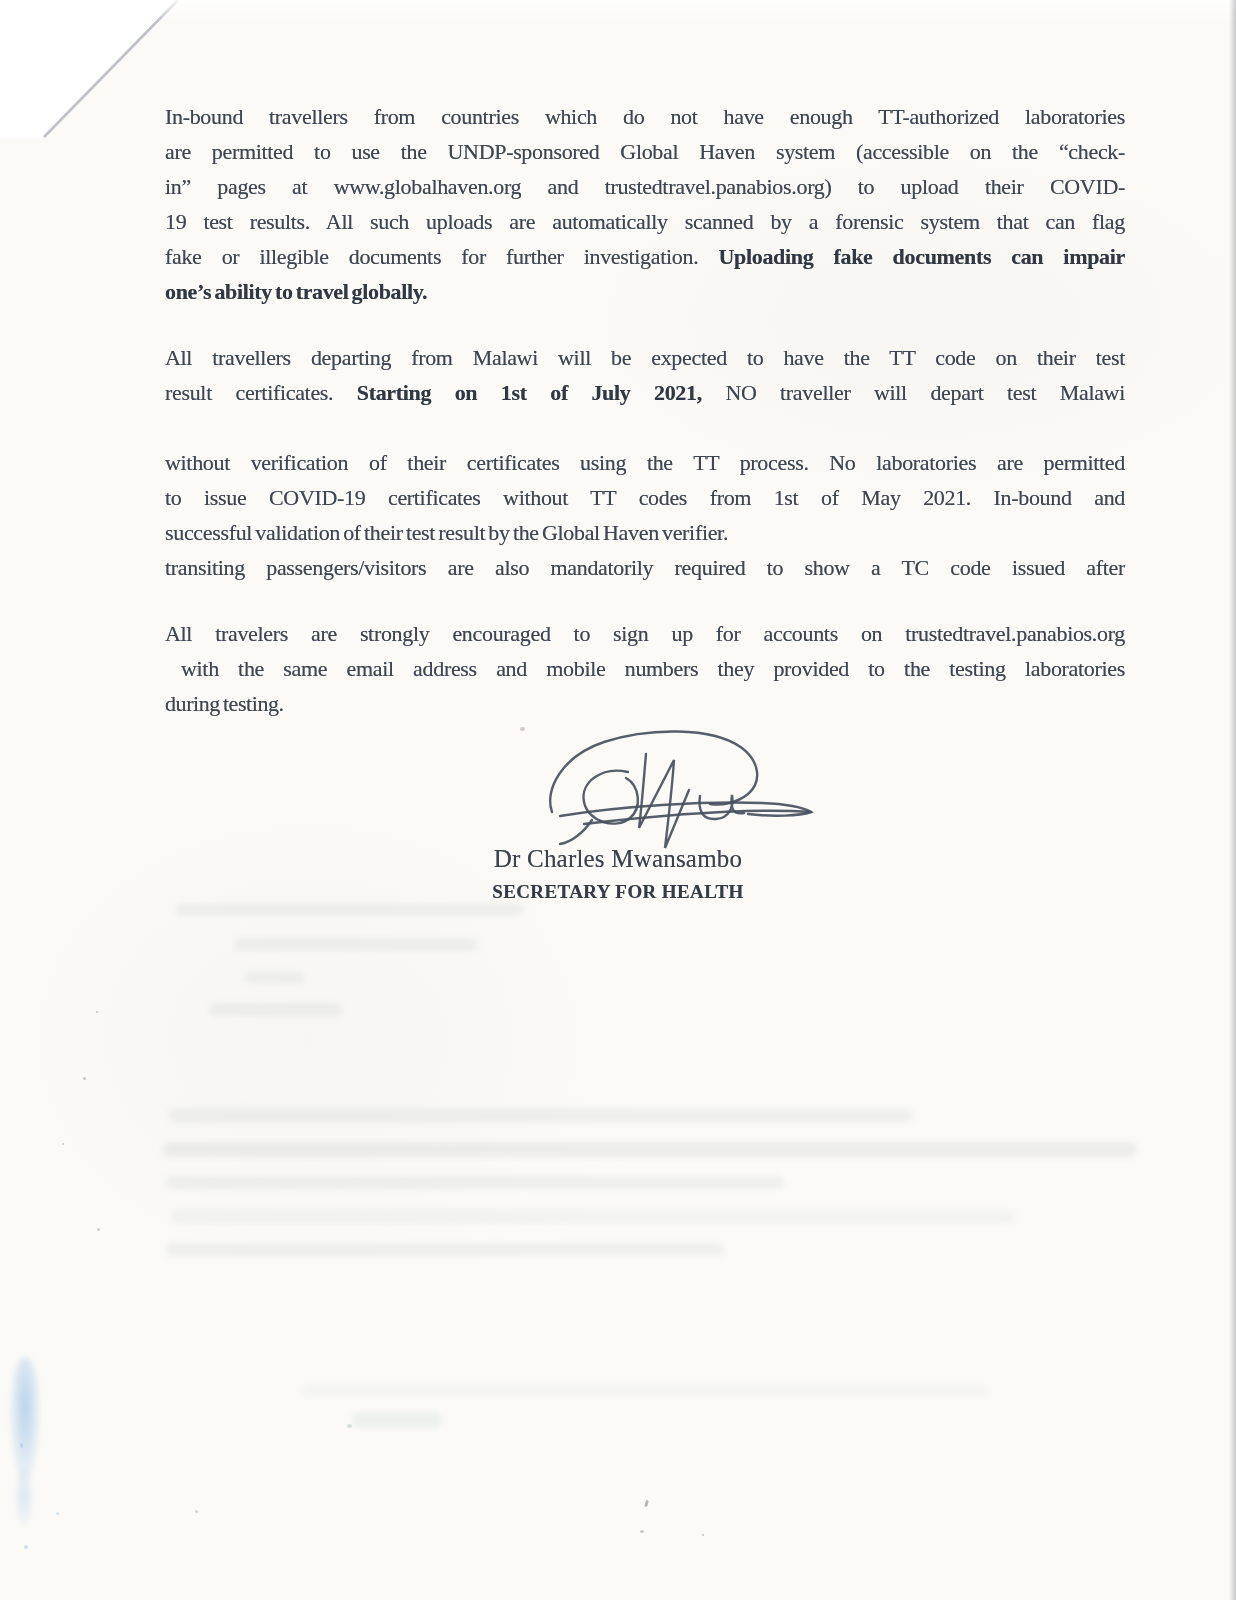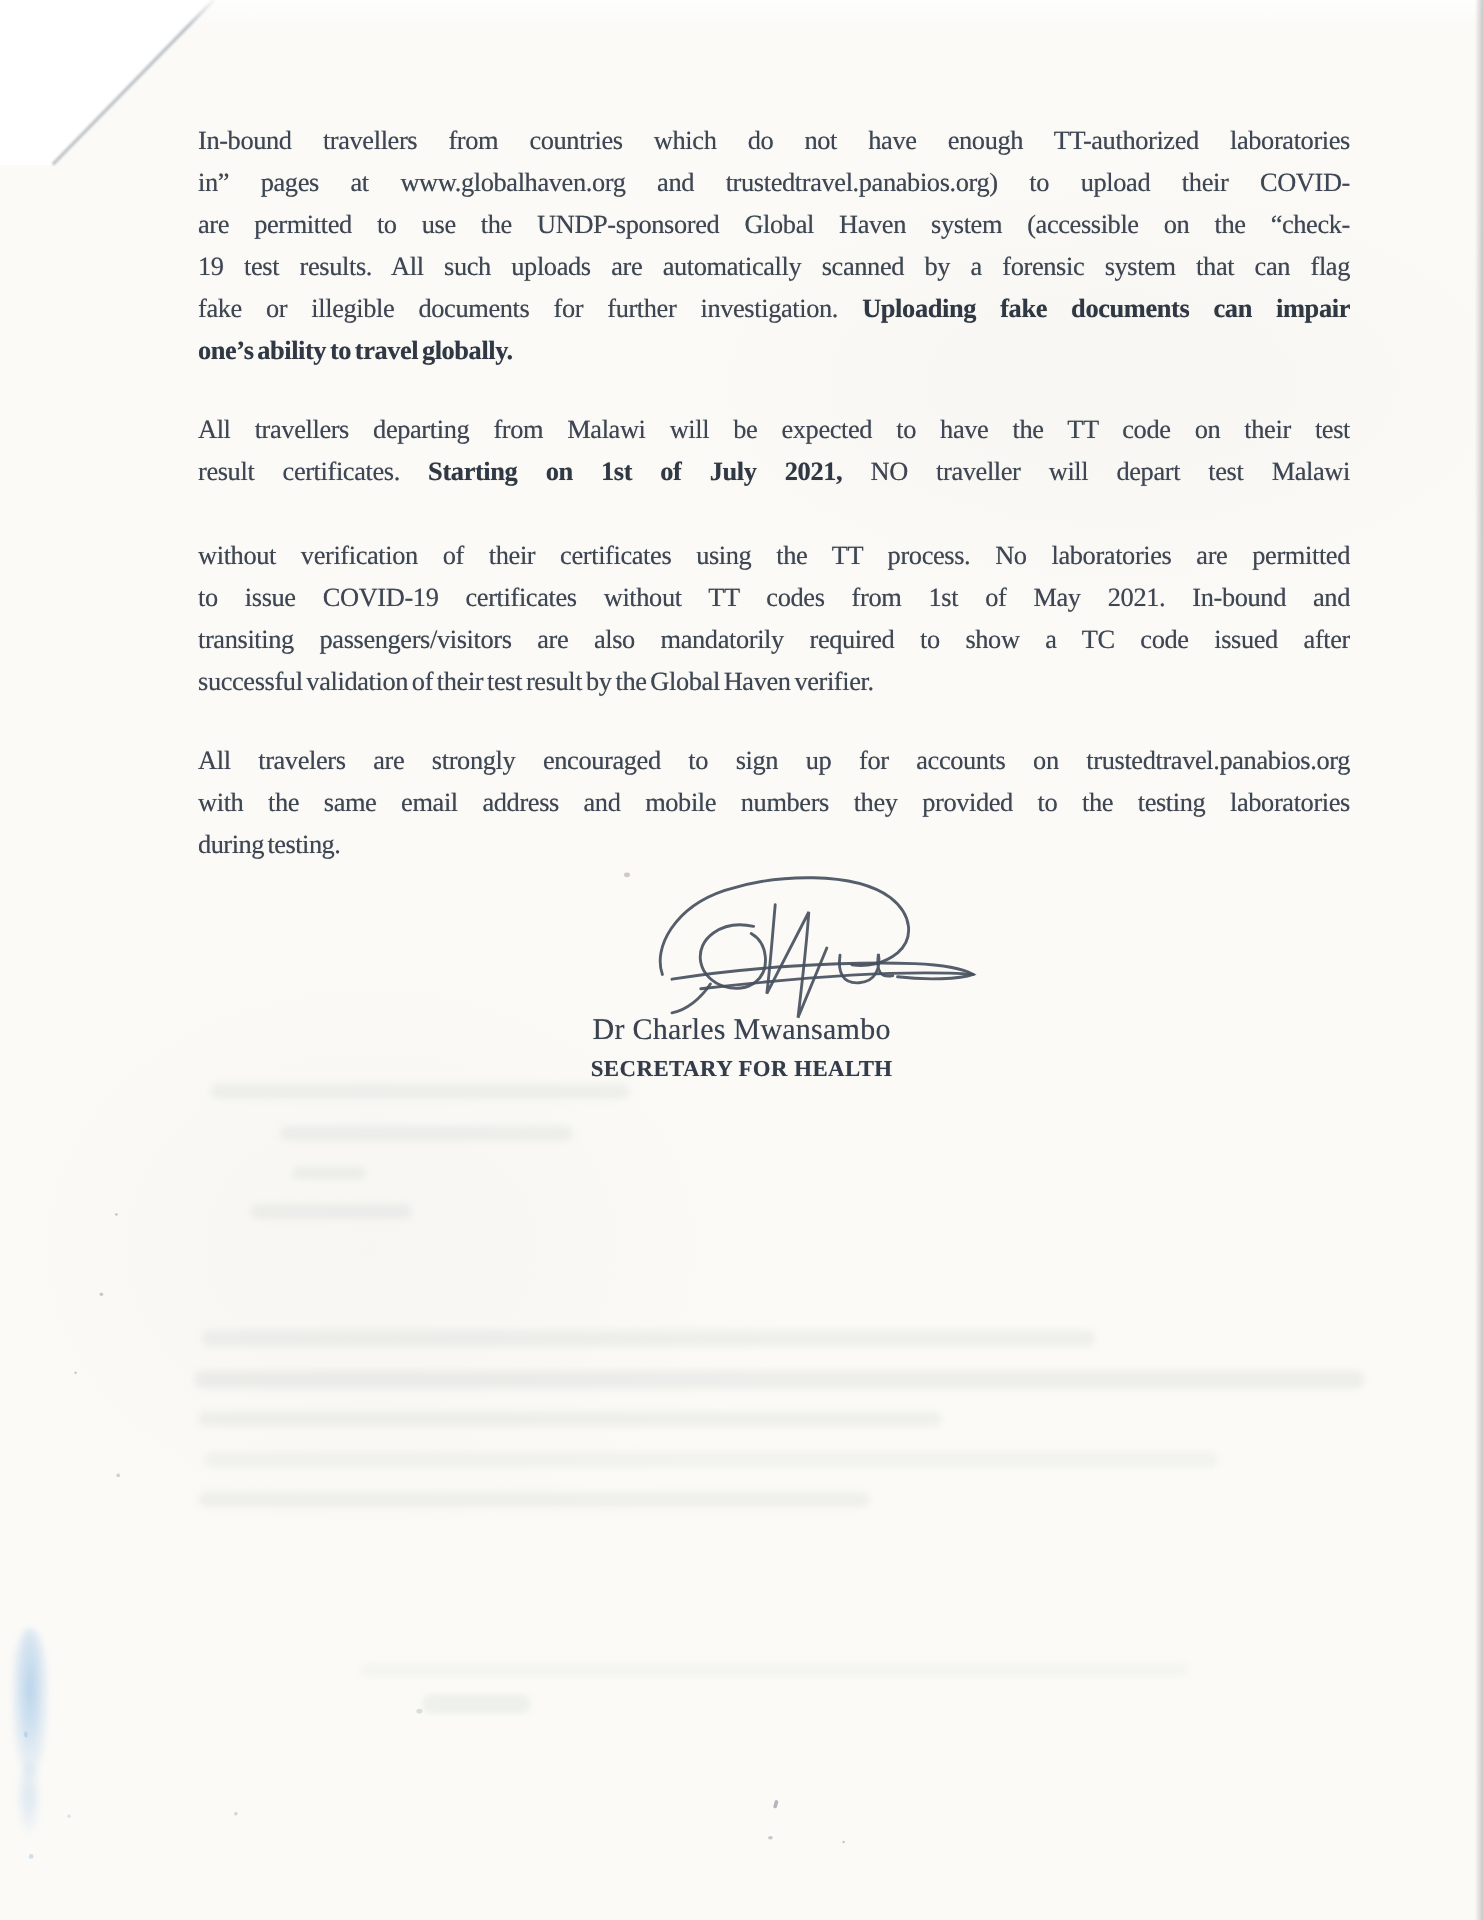--- a/index.html
+++ b/index.html
@@ -70,37 +70,37 @@
         <stop offset="1" stop-color="#d9dbdf" stop-opacity="0"></stop>
       </linearGradient>
     </defs>
     <line class="crease" x1="178" y1="0" x2="44" y2="137" stroke="#aab0b7" stroke-width="2.8" opacity="0.75"></line>
     <line x1="43.5" y1="137" x2="43.5" y2="545" stroke="url(#vfade)" stroke-width="1.6"></line>
   </svg>
 
   <div class="letter-body">
       <div class="paragraph">
         <div class="line" style="letter-spacing: -0.323256px;"><span>In-bound travellers from countries which do not have enough TT-authorized laboratories</span></div>
+        <div class="line" style="letter-spacing: -0.323256px;"><span>are permitted to use the UNDP-sponsored Global Haven system (accessible on the “check-</span></div>
         <div class="line" style="letter-spacing: -0.322989px;"><span>in” pages at www.globalhaven.org and trustedtravel.panabios.org) to upload their COVID-</span></div>
-        <div class="line" style="letter-spacing: -0.323256px;"><span>are permitted to use the UNDP-sponsored Global Haven system (accessible on the “check-</span></div>
         <div class="line" style="letter-spacing: -0.321277px;"><span>19 test results. All such uploads are automatically scanned by a forensic system that can flag</span></div>
         <div class="line" style="letter-spacing: -0.322222px;"><span>fake or illegible documents for further investigation. </span><span class="bold">Uploading fake documents can impair</span></div>
         <div class="line last" style="letter-spacing: -0.360606px;"><span class="bold">one’s ability to travel globally.</span></div>
       </div>
       <div class="paragraph">
         <div class="line" style="letter-spacing: -0.322989px;"><span>All travellers departing from Malawi will be expected to have the TT code on their test</span></div>
         <div class="line" style="letter-spacing: -0.322989px;"><span>result certificates. </span><span class="bold">Starting on 1st of July 2021,</span><span> NO traveller will depart test Malawi</span></div>
         <div class="line" style="letter-spacing: -0.321277px; margin-top: 35px;"><span>without verification of their certificates using the TT process. No laboratories are permitted</span></div>
         <div class="line" style="letter-spacing: -0.324096px;"><span>to issue COVID-19 certificates without TT codes from 1st of May 2021. In-bound and</span></div>
+        <div class="line last" style="letter-spacing: -0.327778px;"><span>successful validation of their test result by the Global Haven verifier.</span></div>
         <div class="line" style="letter-spacing: -0.321978px;"><span>transiting passengers/visitors are also mandatorily required to show a TC code issued after</span></div>
-        <div class="line last" style="letter-spacing: -0.327778px;"><span>successful validation of their test result by the Global Haven verifier.</span></div>
       </div>
       <div class="paragraph">
         <div class="line" style="letter-spacing: -0.321978px;"><span>All travelers are strongly encouraged to sign up for accounts on trustedtravel.panabios.org</span></div>
-        <div class="line" style="letter-spacing: -0.322727px;"><span>with the same email address and mobile numbers they provided to the testing laboratories</span></div>
+        <div class="line" style="letter-spacing: -0.322727px; margin-left: 16px;"><span>with the same email address and mobile numbers they provided to the testing laboratories</span></div>
         <div class="line last" style="letter-spacing: -0.433333px;"><span>during testing.</span></div>
       </div>
     </div>
 
   <svg class="signature-flourish" viewBox="0 0 288 138" aria-hidden="true">
     <path d="M 20,96 C 12,74 30,40 72,26 C 115,12 180,10 210,32 C 228,46 230,66 216,78 C 205,87 190,90 178,88"></path>
     <path d="M 96,56 C 70,50 48,66 52,86 C 56,106 84,114 98,102 C 110,92 108,70 94,62"></path>
     <path d="M 60,104 C 52,116 40,126 28,128"></path>
     <path d="M 114,38 C 112,60 110,88 107,112 L 142,44 C 140,74 136,106 133,132 L 157,74"></path>
     <path d="M 168,80 C 166,94 170,104 184,103 C 198,102 202,90 200,79 C 198,94 202,99 212,97"></path>

